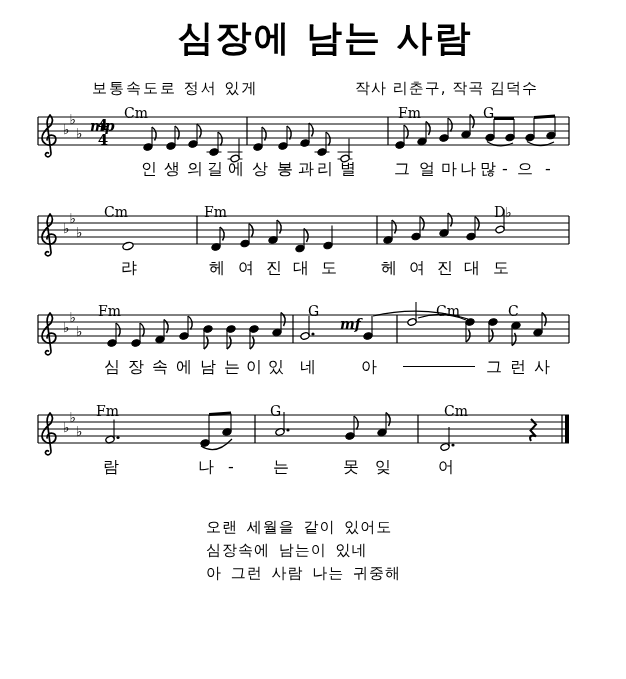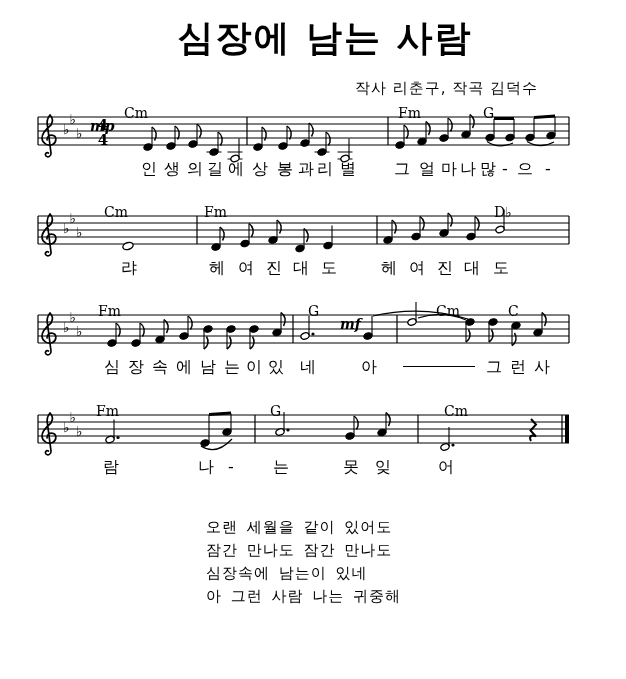--- a/index.html
+++ b/index.html
@@ -19,20 +19,21 @@
   .lyric{position:absolute;top:62px;font-size:16px;white-space:nowrap;}
   .melisma{position:absolute;top:71px;height:0;border-top:1.5px solid #000;}
   .verse{position:absolute;left:206px;top:516px;font-size:15px;line-height:23px;
          letter-spacing:1px;word-spacing:3px;}
 </style>
 </head>
 <body>
 
 <div class="sheet">
   <h1 class="title">심장에 남는 사람</h1>
+  <div class="tempo">보통속도로 정서 있게</div>
   <div class="credits">작사 리춘구, 작곡 김덕수</div>
   <div id="systems">
       <div class="system" style="top: 97px;">
         <span class="dyn" style="left: 90px;">mp</span>
         <span class="chord" style="left: 124px;">Cm</span>
         <span class="chord" style="left: 398px;">Fm</span>
         <span class="chord" style="left: 483px;">G</span>
         <svg viewBox="0 0 626 56" width="626" height="56">
           <line x1="38" y1="4" x2="569" y2="4" stroke="#000" stroke-width="1"></line>
           <line x1="38" y1="11" x2="569" y2="11" stroke="#000" stroke-width="1"></line>
@@ -314,17 +315,16 @@
         <span class="lyric" style="left: 198px;">나</span>
         <span class="lyric" style="left: 228px;">-</span>
         <span class="lyric" style="left: 273px;">는</span>
         <span class="lyric" style="left: 343px;">못</span>
         <span class="lyric" style="left: 375px;">잊</span>
         <span class="lyric" style="left: 438px;">어</span>
       </div>
     </div>
   <div class="verse" id="verse">
       <div>오랜 세월을 같이 있어도</div>
-      <div>잠간 만나도 잠간 만나도</div>
       <div>심장속에 남는이 있네</div>
       <div>아 그런 사람 나는 귀중해</div>
     </div>
 </div>
 
 </body></html>

